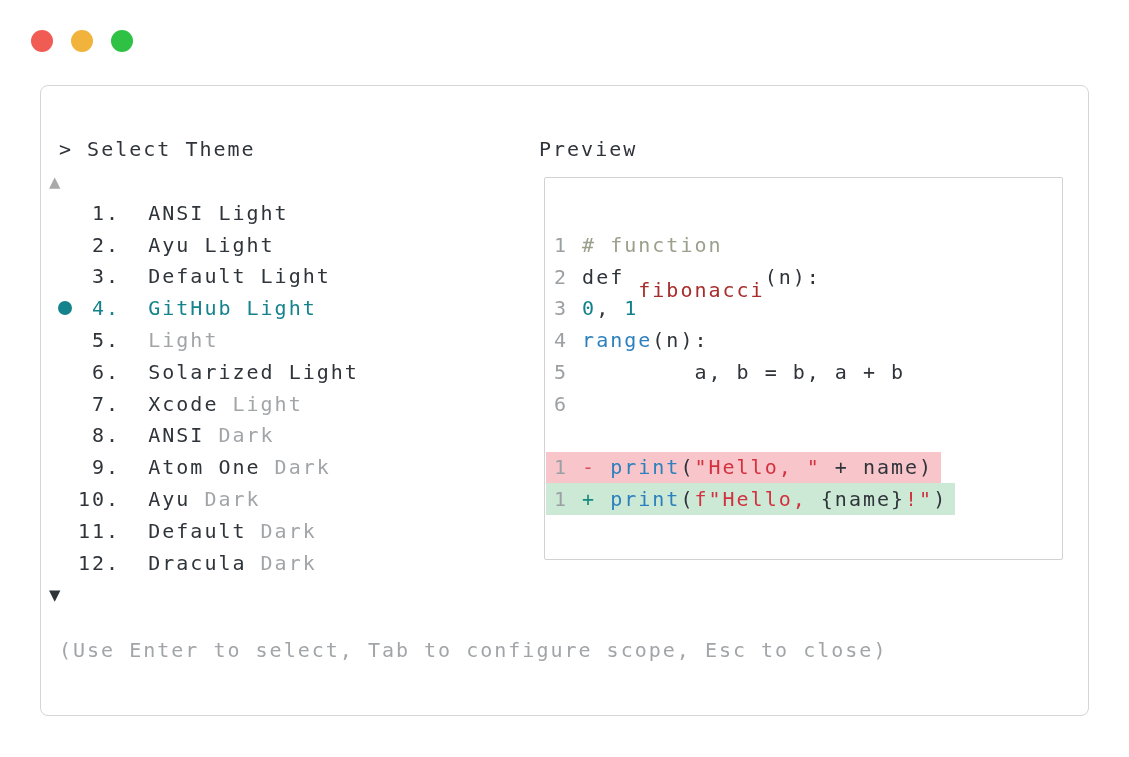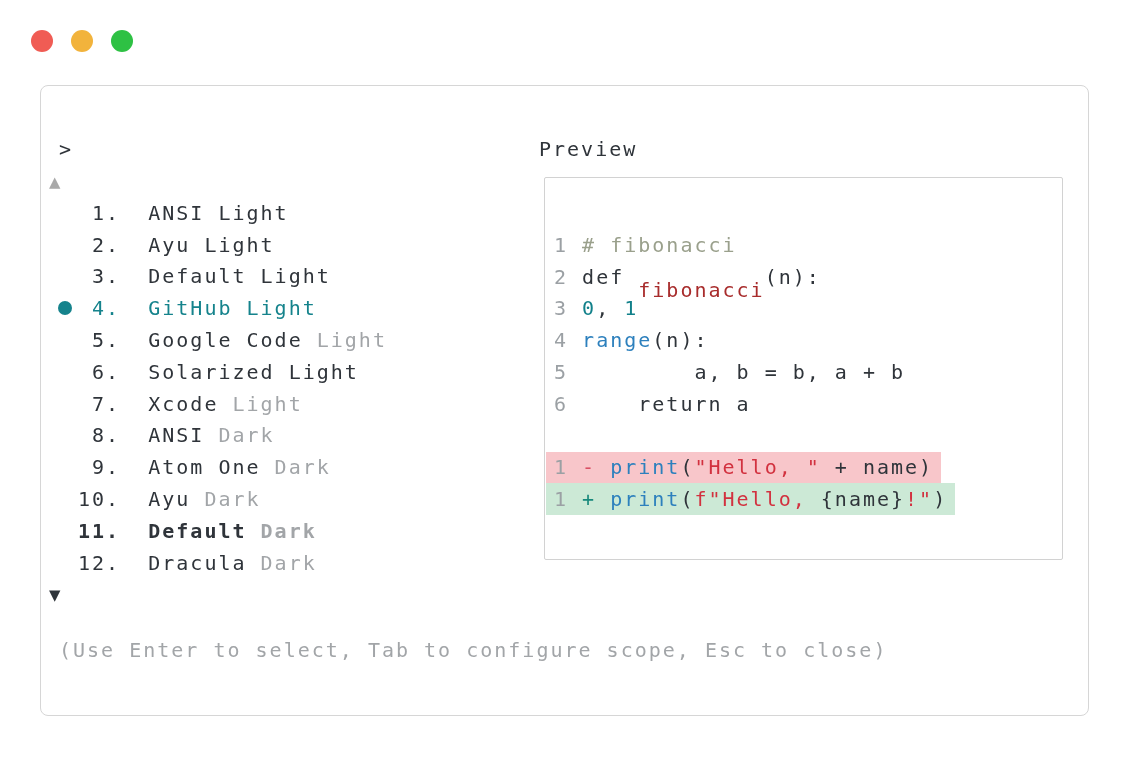--- a/index.html
+++ b/index.html
@@ -58,51 +58,51 @@
 
 <div id="window-controls">
     <div class="traffic-dot" style="background: rgb(240, 92, 84);"></div>
     <div class="traffic-dot" style="background: rgb(242, 179, 60);"></div>
     <div class="traffic-dot" style="background: rgb(46, 193, 68);"></div>
   </div>
 
 <div id="picker-panel">
 
   <div id="prompt-row" class="row mono">
-    <span><span>&gt;</span> </span>
+    <span><span>&gt;</span> </span><span>Select Theme</span>
   </div>
 
   <div id="scroll-up" class="row mono">▲</div>
 
   <div id="theme-list">
       <div class="row mono" style="top: 111px;"><span class="theme-num"> 1.  </span><span class="theme-name">ANSI </span><span class="theme-name">Light</span></div>
       <div class="row mono" style="top: 142.8px;"><span class="theme-num"> 2.  </span><span class="theme-name">Ayu </span><span class="theme-name">Light</span></div>
       <div class="row mono" style="top: 174.6px;"><span class="theme-num"> 3.  </span><span class="theme-name">Default </span><span class="theme-name">Light</span></div>
       <div class="row mono is-selected" style="top: 206.4px;"><span class="bullet"></span><span class="theme-num"> 4.  </span><span class="theme-name">GitHub </span><span class="theme-name">Light</span></div>
-      <div class="row mono" style="top: 238.2px;"><span class="theme-num"> 5.  </span><span class="theme-name">Google Code </span><span class="theme-name is-dim">Light</span></div>
+      <div class="row mono" style="top: 238.2px;"><span class="theme-num"> 5.  </span><span class="theme-name is-dim">Light</span></div>
       <div class="row mono" style="top: 270px;"><span class="theme-num"> 6.  </span><span class="theme-name">Solarized </span><span class="theme-name">Light</span></div>
       <div class="row mono" style="top: 301.8px;"><span class="theme-num"> 7.  </span><span class="theme-name">Xcode </span><span class="theme-name is-dim">Light</span></div>
       <div class="row mono" style="top: 333.6px;"><span class="theme-num"> 8.  </span><span class="theme-name">ANSI </span><span class="theme-name is-dim">Dark</span></div>
       <div class="row mono" style="top: 365.4px;"><span class="theme-num"> 9.  </span><span class="theme-name">Atom One </span><span class="theme-name is-dim">Dark</span></div>
       <div class="row mono" style="top: 397.2px;"><span class="theme-num">10.  </span><span class="theme-name">Ayu </span><span class="theme-name is-dim">Dark</span></div>
-      <div class="row mono" style="top: 429px; font-weight: bold;"><span class="theme-num">11.  </span><span class="theme-name">Default </span><span class="theme-name is-dim">Dark</span></div>
+      <div class="row mono" style="top: 429px;"><span class="theme-num">11.  </span><span class="theme-name">Default </span><span class="theme-name is-dim">Dark</span></div>
       <div class="row mono" style="top: 460.8px; text-align: right;"><span class="theme-num">12.  </span><span class="theme-name">Dracula </span><span class="theme-name is-dim">Dark</span></div>
     </div>
 
   <div id="scroll-down" class="row mono">▼</div>
 
   <div id="preview-label" class="row mono">Preview</div>
 
   <div id="preview-box">
-      <div class="cline mono"><span class="lnum">1 </span><span class="tok-comment"># fibonacci</span></div>
+      <div class="cline mono"><span class="lnum">1 </span><span class="tok-comment"># function</span></div>
       <div class="cline mono"><span class="lnum">2 </span><span class="tok-text">def </span><span class="tok-function_name">fibonacci</span><span class="tok-text">(n):</span></div>
       <div class="cline mono"><span class="lnum">3 </span><span class="tok-number_literal">0</span><span class="tok-text">, </span><span class="tok-number_literal">1</span></div>
       <div class="cline mono"><span class="lnum">4 </span><span class="tok-call">range</span><span class="tok-text">(n):</span></div>
       <div class="cline mono"><span class="lnum">5 </span><span class="tok-text">        a, b = b, a + b</span></div>
-      <div class="cline mono"><span class="lnum">6 </span><span class="tok-text">    return a</span></div>
+      <div class="cline mono"><span class="lnum">6 </span></div>
       <div class="cline mono"></div>
       <div class="cline mono diff diff-del"><span class="lnum">1 </span><span class="tok-diff_minus">- </span><span class="tok-call">print</span><span class="tok-text">(</span><span class="tok-string">"Hello, "</span><span class="tok-text"> + name)</span></div>
       <div class="cline mono diff diff-add"><span class="lnum">1 </span><span class="tok-diff_plus">+ </span><span class="tok-call">print</span><span class="tok-text">(</span><span class="tok-string">f"Hello, </span><span class="tok-text">{name}</span><span class="tok-string">!"</span><span class="tok-text">)</span></div>
     </div>
 
   <div id="footer-row" class="row mono">(Use Enter to select, Tab to configure scope, Esc to close)</div>
 
 </div>
 
 </body></html>

